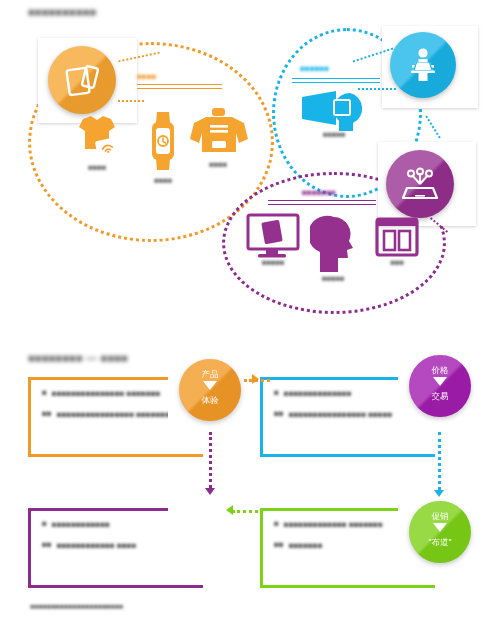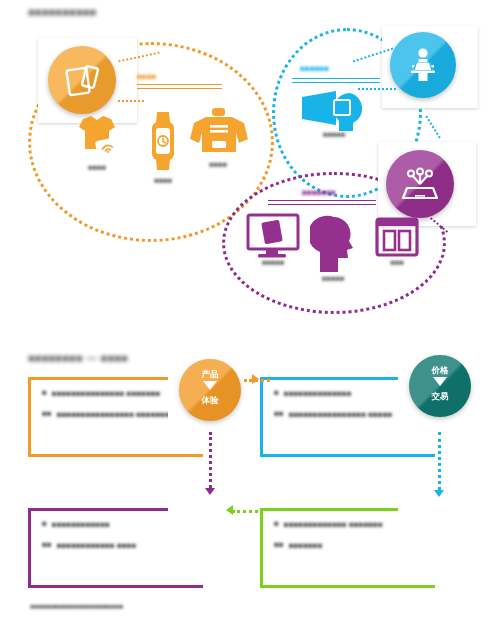--- a/index.html
+++ b/index.html
@@ -73,30 +73,30 @@
 
   .hub{
     position:absolute;width:62px;height:62px;border-radius:50%;
     box-shadow:0 2px 5px rgba(0,0,0,.22);
     color:#fff;text-align:center;
   }
   .hub::after{
     content:"";position:absolute;inset:0;border-radius:50%;
     background:linear-gradient(135deg,rgba(255,255,255,.20) 0 48%,rgba(0,0,0,.05) 52% 100%);
   }
-  .hub .t,.hub .b2{position:relative;z-index:3;font-size:8.5px;font-weight:bold;line-height:1;text-align:center;}
+  .hub .t,.hub .b2{position:relative;z-index:3;font-size:8.5px;font-weight:normal;line-height:1;text-align:center;}
   .hub .t{padding-top:11px;}
   .hub .b2{padding-top:6px;}
   .tri{
     position:relative;z-index:3;margin:2px auto 0;width:0;height:0;
     border-left:7px solid transparent;border-right:7px solid transparent;
     border-top:9px solid #fff;
   }
   .h-orange{background:#F29A27;}
-  .h-blue{background:#0f766e;}
+  .h-blue{background:#a21caf;}
   .h-purple{background:#8E2B8E;}
   .h-green{background:#7DD117;}
 
   .hubcard{position:absolute;background:#fff;width:84px;height:84px;}
 
   
   .frame{position:absolute;box-sizing:border-box;}
   .f-orange{border:3px solid #F29A27;border-right:none;}
   .f-blue{border:3px solid #18B4E9;border-right:none;}
   .f-purple{border:3px solid #8E2B8E;border-right:none;}
@@ -308,20 +308,25 @@
       <div class="bullet">
         <span class="bmark blur-light">■</span>
         <span class="btxt blur">■■■■■■■■■■■■■ ■■■■■■■</span>
       </div>
       <div class="bullet">
         <span class="bmark blur-light">■■</span>
         <span class="btxt blur">■■■■■■■</span>
       </div>
     </div>
     <div class="hubcard" style="left:398px;top:150px;"></div>
+    <div class="hub h-green" style="left:409px;top:161px;">
+      <div class="t">促销</div>
+      <div class="tri"></div>
+      <div class="b2">"布道"</div>
+    </div>
 
     <div class="dotseg" style="left:244px;top:39px;width:26px;border-top:3px dotted #F29A27;"></div>
     <div class="arrow" style="left:252px;top:34px;border-top:5px solid transparent;border-bottom:5px solid transparent;border-left:7px solid #F29A27;"></div>
 
     <div class="dotseg" style="left:438px;top:92px;height:58px;border-left:3px dotted #18B4E9;"></div>
     <div class="arrow" style="left:434px;top:150px;border-left:5px solid transparent;border-right:5px solid transparent;border-top:7px solid #18B4E9;"></div>
 
     <div class="dotseg" style="left:232px;top:170px;width:26px;border-top:3px dotted #7DD117;"></div>
     <div class="arrow" style="left:226px;top:165px;border-top:5px solid transparent;border-bottom:5px solid transparent;border-right:7px solid #7DD117;"></div>
 

